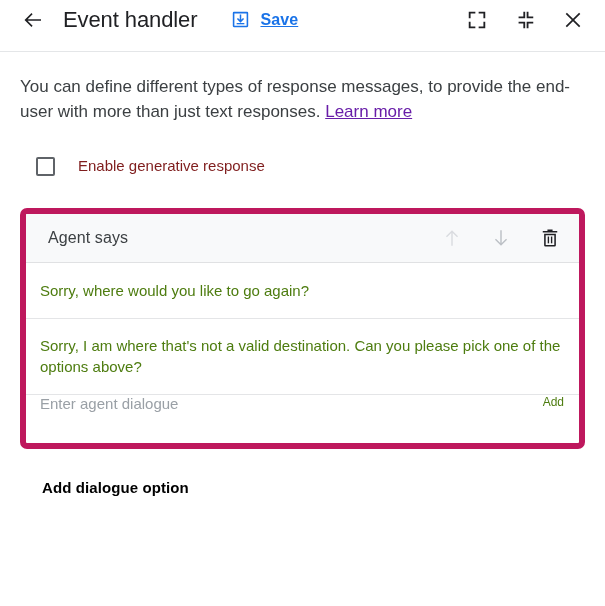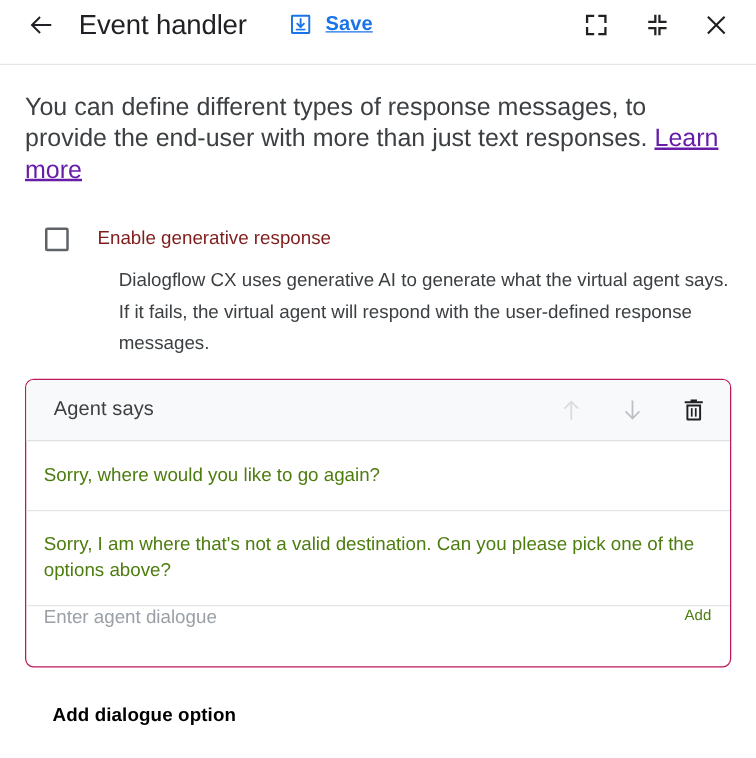--- a/index.html
+++ b/index.html
@@ -67,21 +67,21 @@
     flex: 0 0 auto;
   }
   .icon-btn + .icon-btn { margin-left: 20px; }
 
   
   .content {
     padding: 0 20px;
   }
   .desc {
     margin-top: 22px;
-    font-size: 20px;
+    font-size: 17px;
     line-height: 25px;
     color: #3c4043;
     max-width: 556px;
   }
   .desc a {
     color: #681da8;
     text-decoration: underline;
   }
 
   
@@ -112,22 +112,22 @@
     margin-top: 11px;
     margin-left: 75px;
     font-size: 15px;
     line-height: 25px;
     color: #3c4043;
     max-width: 500px;
   }
 
   
   .card {
-    margin-top: 16px;
-    border: 1px solid #be185d;
+    margin-top: 32px;
+    border: 6px solid #be185d;
     border-radius: 7px;
     overflow: hidden;
     background: #ffffff;
   }
   .card-head {
     background: #f8f9fa;
     height: 49px;
     display: flex;
     align-items: center;
     padding: 0 14px 0 22px;
@@ -253,21 +253,20 @@
 
 <div class="content">
 
   <p class="desc"><span>You can define different types of response messages, to provide the end-user with more than just text responses. </span><a href="#">Learn more</a></p>
 
   <div class="check-row">
     <span class="checkbox"></span>
     <span class="check-label">Enable generative response</span>
   </div>
 
-  <p class="check-help">Dialogflow CX uses generative AI to generate what the virtual agent says. If it fails, the virtual agent will respond with the user-defined response messages.</p>
 
   
   <div class="card">
 
     <div class="card-head">
       <span class="card-title">Agent says</span>
       <span class="card-head-spacer"></span>
 
       <span class="card-icon">
         <svg width="22" height="22" viewBox="0 0 24 24">

